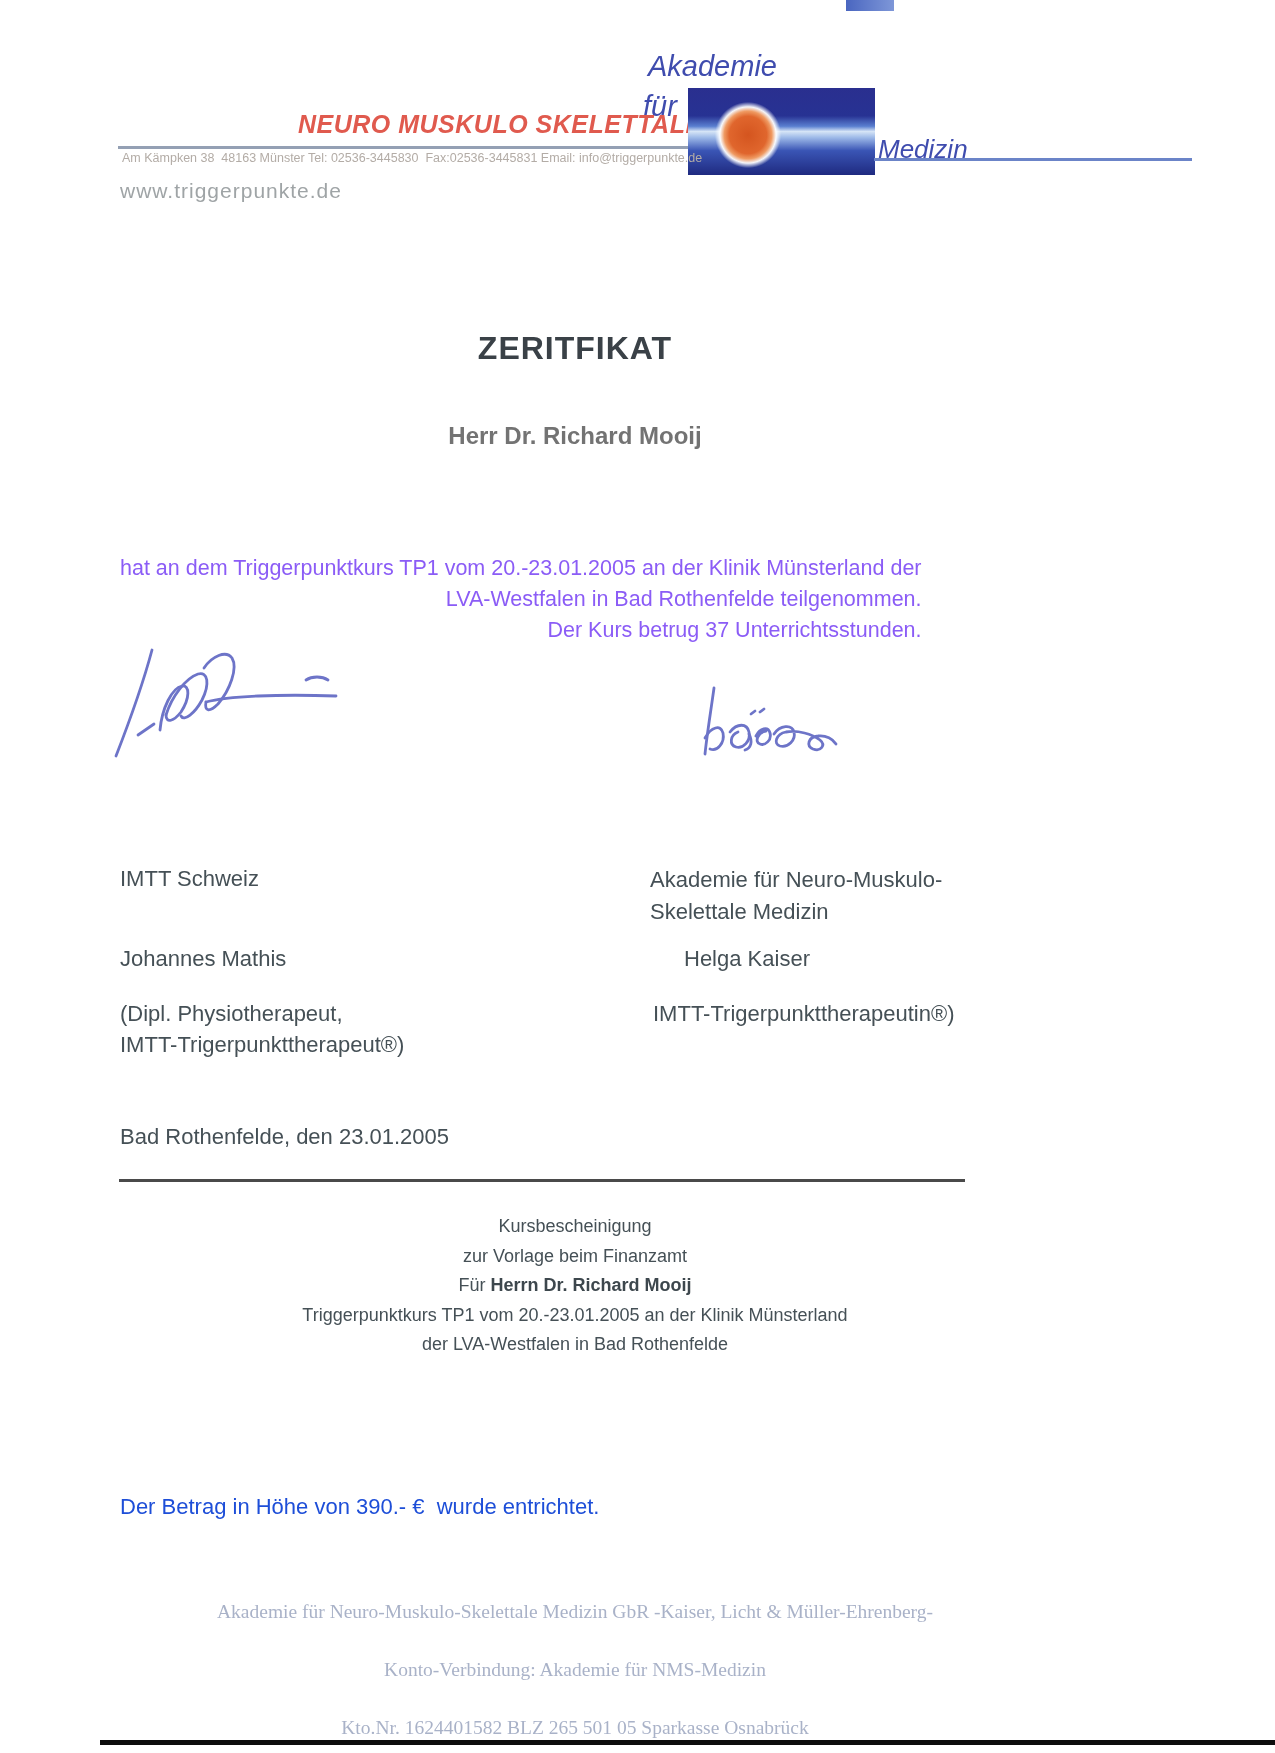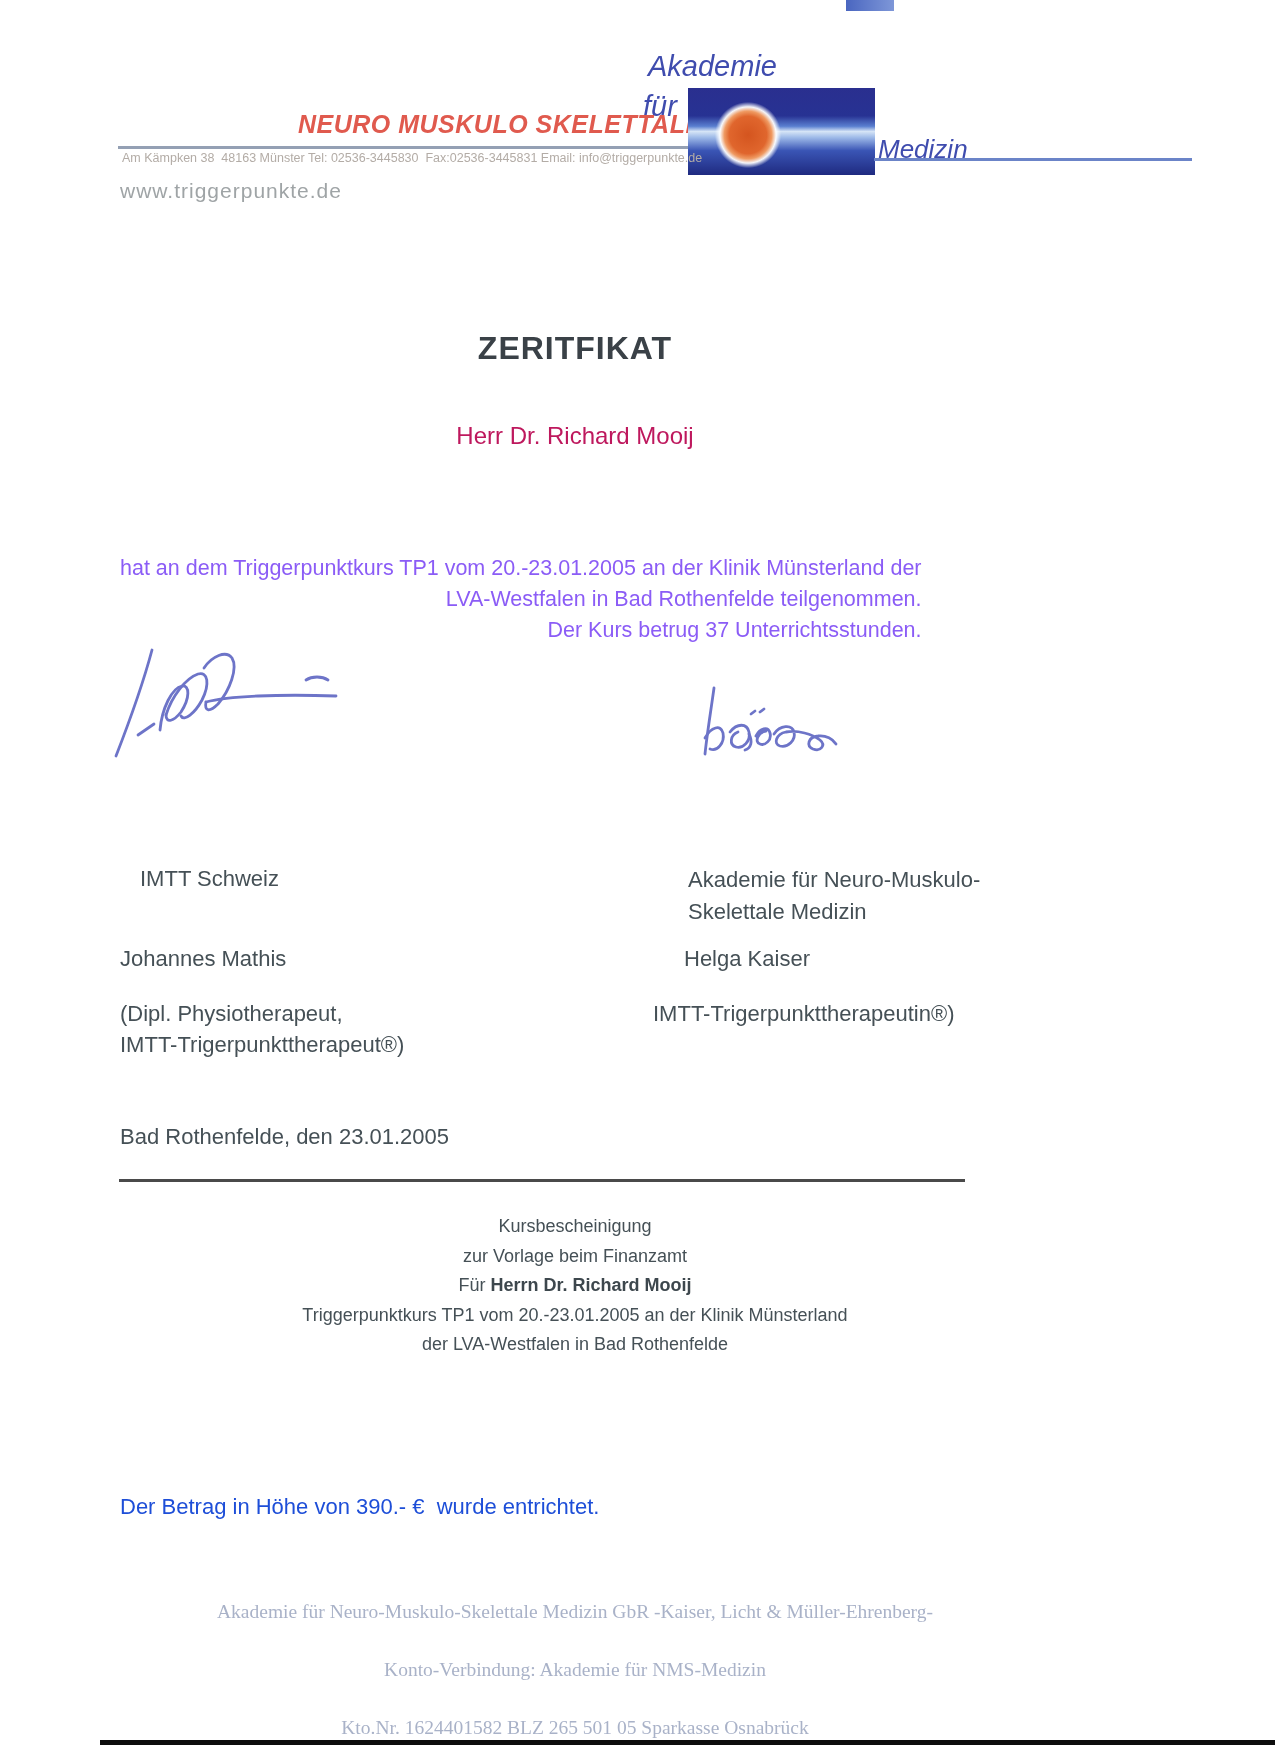--- a/index.html
+++ b/index.html
@@ -25,29 +25,29 @@
   .logo{
     left:688px;top:88px;width:187px;height:87px;
     background:
       radial-gradient(circle 36px at 60px 47px, #d4551f 0%, #e0662d 52%, #ef9a62 66%, rgba(255,255,255,.95) 78%, rgba(255,255,255,0) 92%),
       linear-gradient(180deg, #2a2f8f 0%, #273293 32%, #5a7fd0 44%, #d5e4f6 50%, #9db9e8 57%, #3a55b5 72%, #1f2a80 100%);
   }
   .scan-mark{left:846px;top:0px;width:48px;height:11px;background:linear-gradient(90deg,#4a66c0,#7e97d8);}
   
   .centered{left:0;top:0;width:1086px;text-align:center;margin-left:32px;}
   .title{top:330px;font-size:32px;font-weight:bold;color:#3a4147;letter-spacing:1px;}
-  .recipient{top:422px;font-size:24px;font-weight:normal;color:#be185d;}
+  .recipient{top:422px;font-size:24px;font-weight:bold;color:#737373;}
   .bodytext{left:120px;top:553px;font-size:21.5px;line-height:31px;color:#8b5cf6;text-align:right;}
   
   .sig{stroke:#6d74c8;stroke-width:2.8;fill:none;stroke-linecap:round;stroke-linejoin:round;}
   .sig-left{left:108px;top:638px;}
   .sig-right{left:694px;top:682px;}
   .lbl{font-size:22px;color:#455056;}
-  .l-org{left:120px;top:866px;margin-left:20px;}
-  .r-org{left:650px;top:864px;line-height:32px;margin-left:38px;}
+  .l-org{left:120px;top:866px;}
+  .r-org{left:650px;top:864px;line-height:32px;}
   .l-name{left:120px;top:946px;}
   .r-name{left:650px;top:946px;margin-left:34px;}
   .l-title{left:120px;top:998px;line-height:31px;}
   .r-title{left:653px;top:998px;line-height:31px;}
   .place-date{left:120px;top:1124px;font-size:22px;color:#455056;}
   .mid-rule{left:119px;top:1179px;width:846px;height:3px;background:#4a4a4a;}
   .receipt{top:1212px;font-size:18px;line-height:29.5px;color:#455056;}
   .receipt b{color:#3d474d;}
   .payment{left:120px;top:1494px;font-size:22px;color:#1d4ed8;white-space:pre;}
   .footer{top:1568px;font-family:"Liberation Serif", serif;font-size:19.5px;line-height:29px;color:#a9b2c8;white-space:pre-line;}

